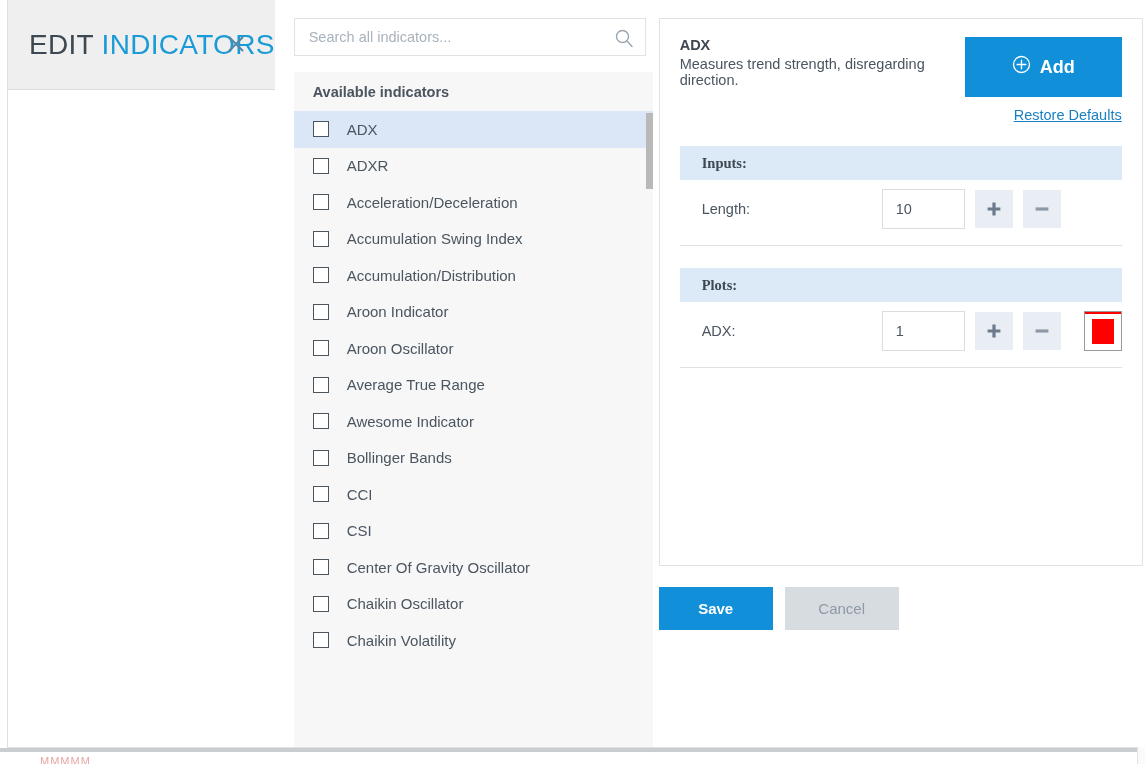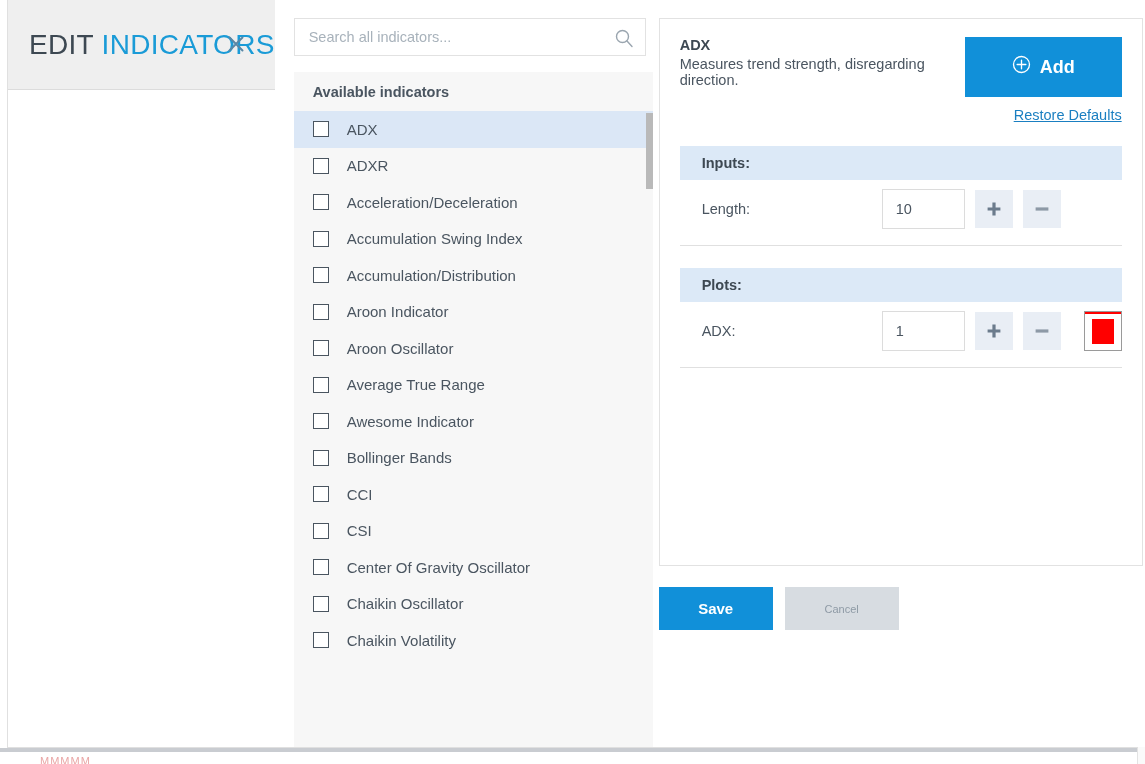--- a/index.html
+++ b/index.html
@@ -178,21 +178,21 @@
     font-size: 14.5px; color: #1a7fc1;
     text-decoration: underline; cursor: pointer;
   }
 
   .section-header {
     margin-top: 22px;
     height: 34px;
     background: #dce9f7;
     display: flex; align-items: center;
     padding-left: 22px;
-    font-size: 14.5px; font-weight: bold; color: #3d4852;
+    font-size: 14.5px; font-weight: bold; color: #3d4852; font-family: Liberation Serif, serif;
   }
   .param-row {
     display: flex; align-items: center;
     height: 58px;
     padding-left: 22px;
   }
   .param-label {
     width: 180px; flex: none;
     font-size: 14.5px; color: #4a5560;
   }
@@ -239,21 +239,21 @@
   #save-button {
     width: 114px; height: 43px;
     background: #1190d9; border: none;
     color: #ffffff; font-size: 15px; font-weight: bold;
     font-family: "Liberation Sans", sans-serif;
     cursor: pointer;
   }
   #cancel-button {
     width: 114px; height: 43px;
     background: #d7dce1; border: none;
-    color: #8e9aa5; font-size: 11px;
+    color: #8e9aa5; font-size: 15px;
     font-family: "Liberation Sans", sans-serif;
     cursor: pointer;
   }
 </style>
 </head>
 <body>
 
 <div id="page-backdrop">
   <div class="bg-left-strip"></div>
   <div class="bg-grayline"></div>

